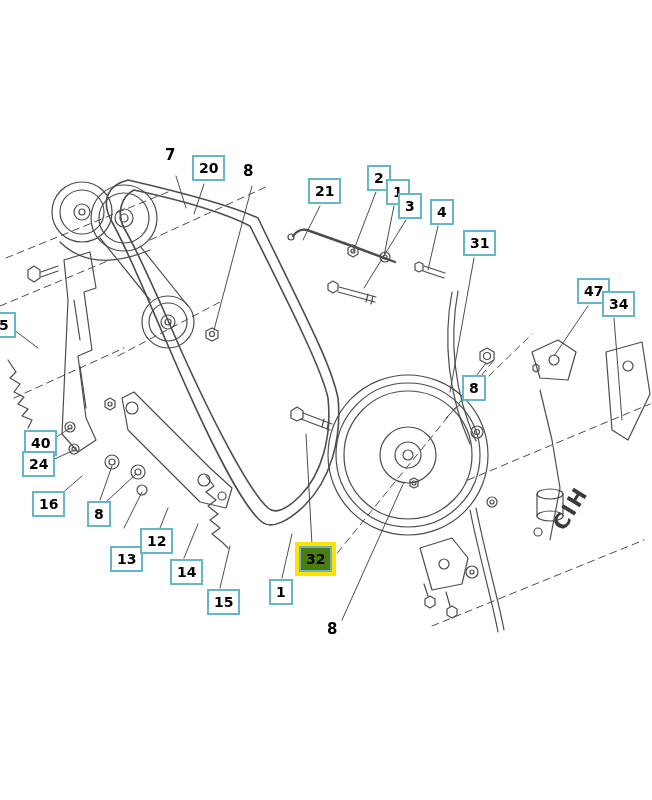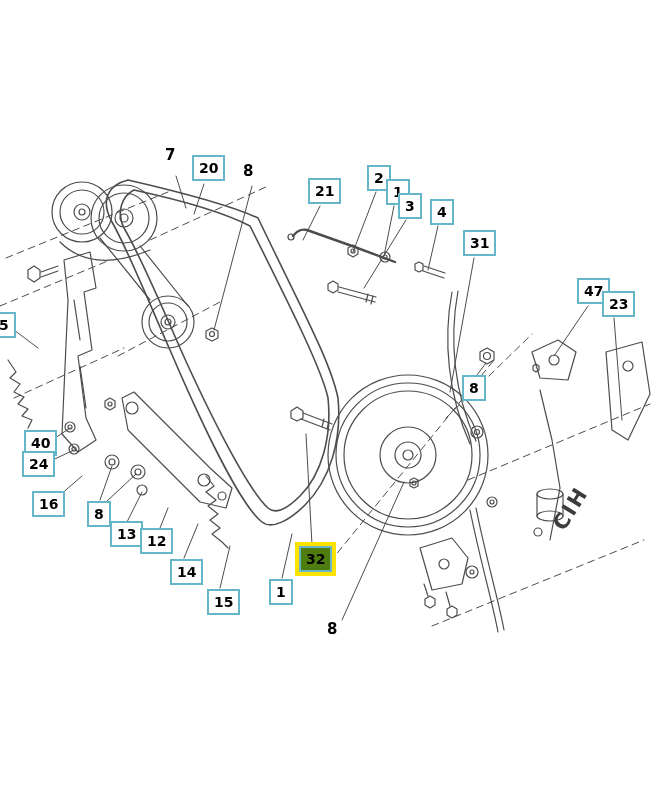--- a/index.html
+++ b/index.html
@@ -222,28 +222,28 @@
   <div class="callout callout--plain" style="left:164px;top:146px">7</div>
   <div class="callout" style="left:192px;top:155px">20</div>
   <div class="callout callout--plain" style="left:242px;top:162px">8</div>
   <div class="callout" style="left:308px;top:178px">21</div>
   <div class="callout" style="left:367px;top:165px">2</div>
   <div class="callout" style="left:386px;top:179px">1</div>
   <div class="callout" style="left:398px;top:193px">3</div>
   <div class="callout" style="left:430px;top:199px">4</div>
   <div class="callout" style="left:463px;top:230px">31</div>
   <div class="callout" style="left:577px;top:278px">47</div>
-  <div class="callout" style="left:602px;top:291px">23</div>
+  <div class="callout" style="left:602px;top:291px">34</div>
   <div class="callout" style="left:462px;top:375px">8</div>
   <div class="callout" style="left:-8px;top:312px">5</div>
   <div class="callout" style="left:24px;top:430px">40</div>
   <div class="callout" style="left:22px;top:451px">24</div>
   <div class="callout" style="left:32px;top:491px">16</div>
   <div class="callout" style="left:87px;top:501px">8</div>
-  <div class="callout" style="left:110px;top:521px">13</div>
+  <div class="callout" style="left:110px;top:546px">13</div>
   <div class="callout" style="left:140px;top:528px">12</div>
   <div class="callout" style="left:170px;top:559px">14</div>
   <div class="callout" style="left:207px;top:589px">15</div>
   <div class="callout" style="left:269px;top:579px">1</div>
   <div class="callout callout--highlight" style="left:299px;top:546px">32</div>
   <div class="callout callout--plain" style="left:326px;top:620px">8</div>
 
   <div class="watermark">CIH</div>
 
 </div>

